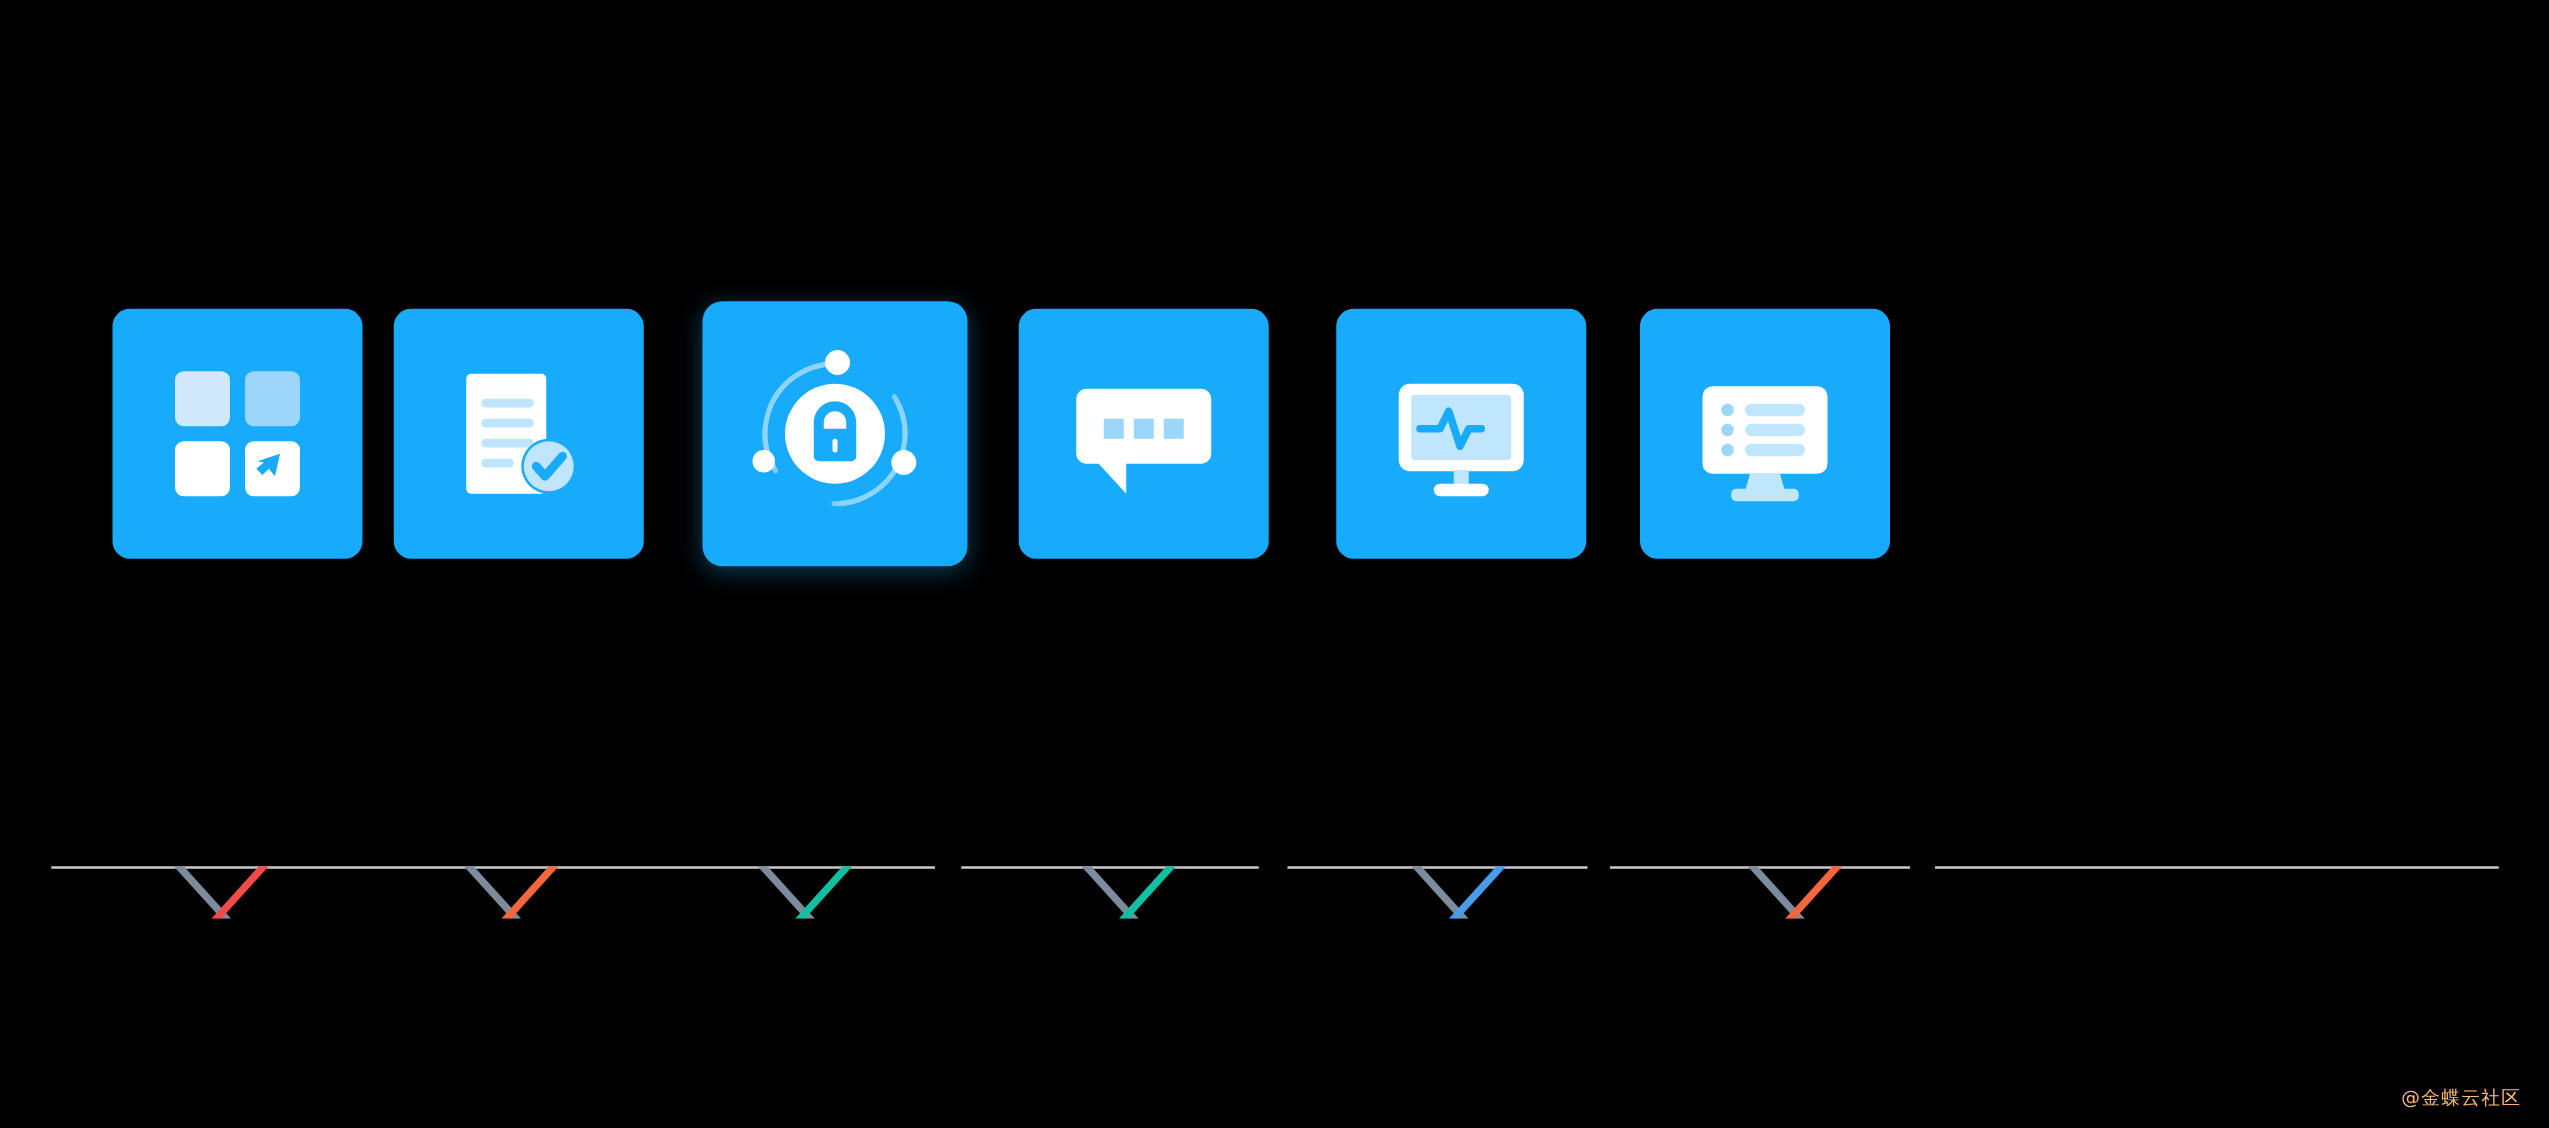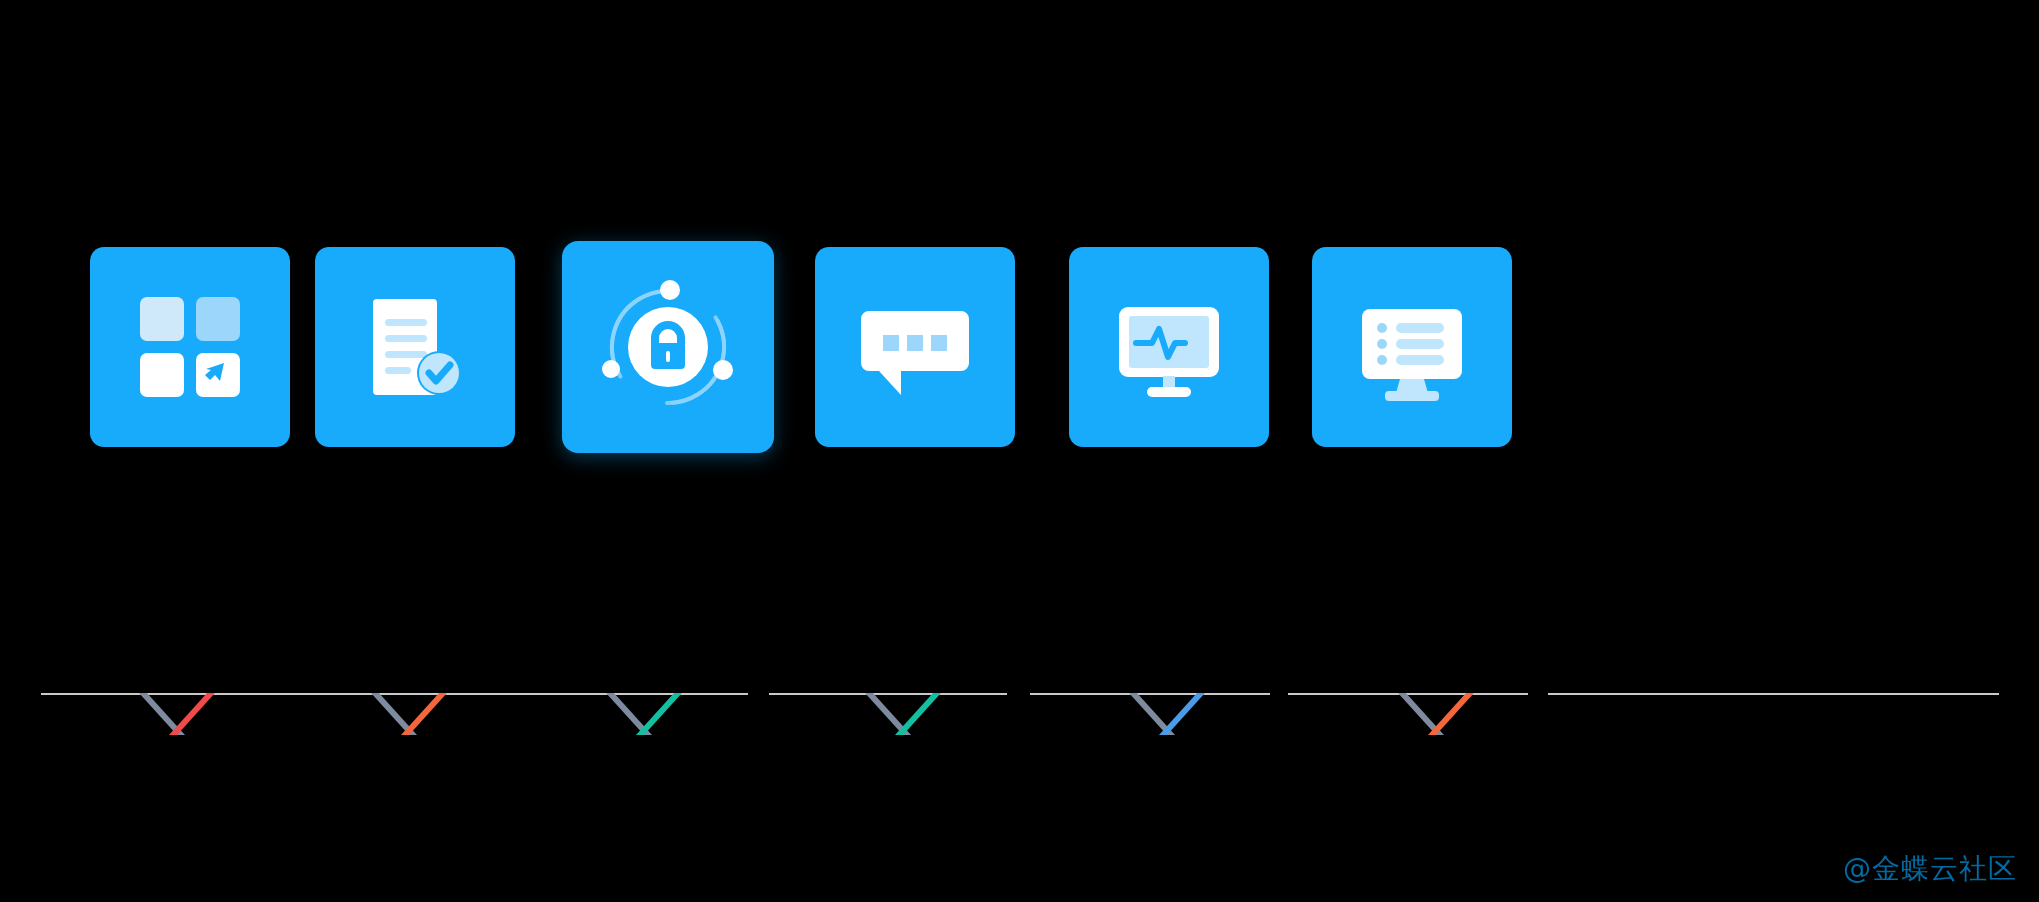--- a/index.html
+++ b/index.html
@@ -61,22 +61,22 @@
     width: 76px;
     height: 42px;
   }
   .chev svg { display: block; }
 
   
   #watermark {
     position: absolute;
     right: 22px;
     bottom: 14px;
-    color: #0369a1;
-    font-size: 28px;
+    color: #fdba74;
+    font-size: 15px;
     letter-spacing: 1px;
     white-space: nowrap;
     font-family: "DejaVu Sans", sans-serif;
   }
 </style>
 </head>
 <body>
 
 <div id="stage">
 

